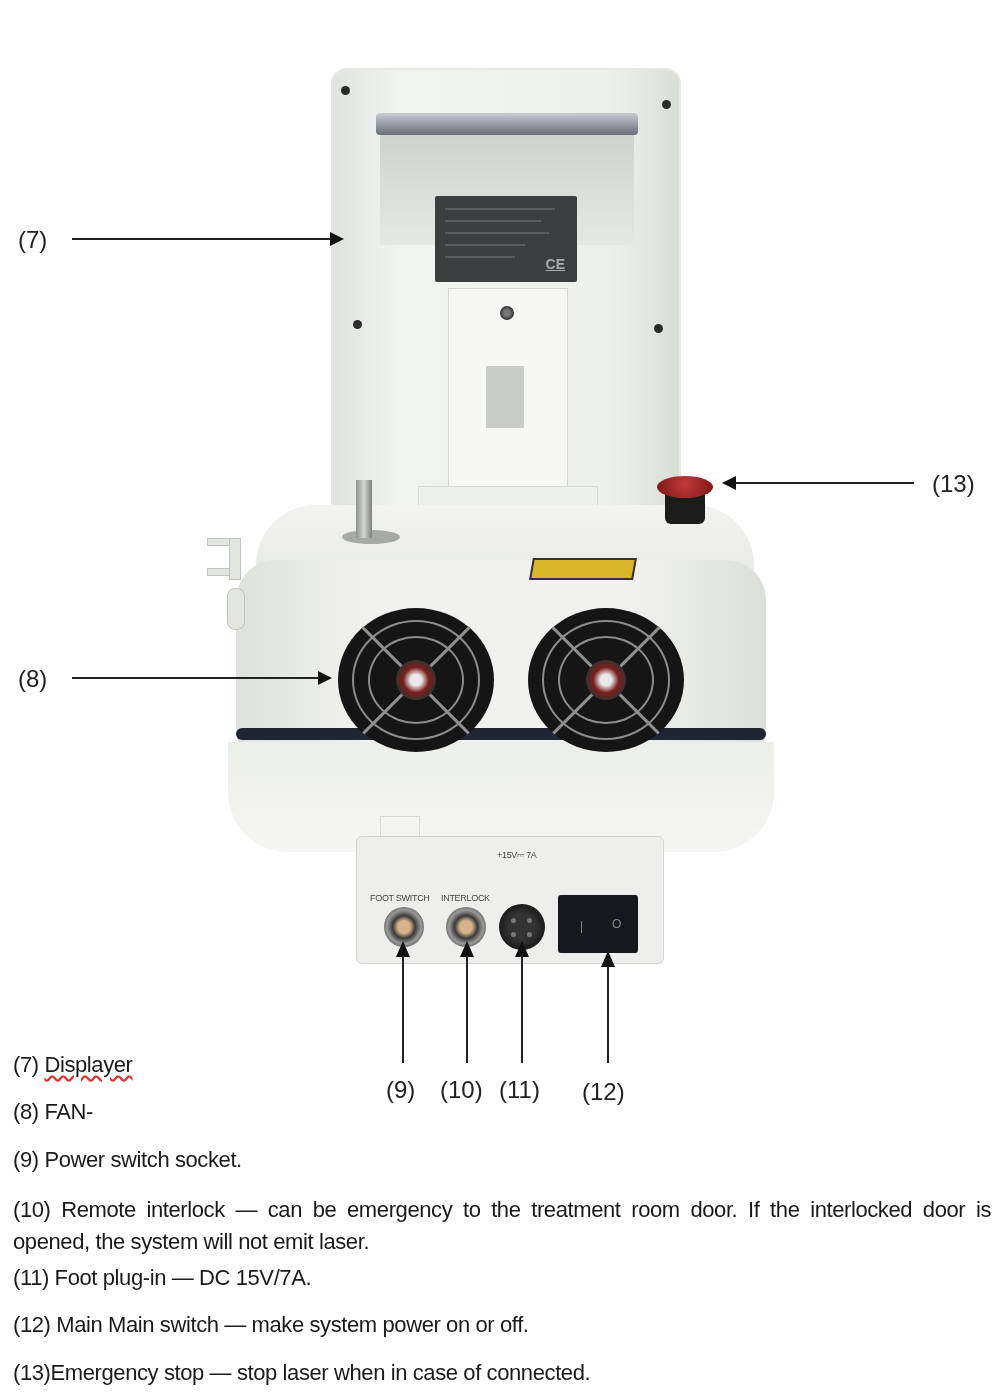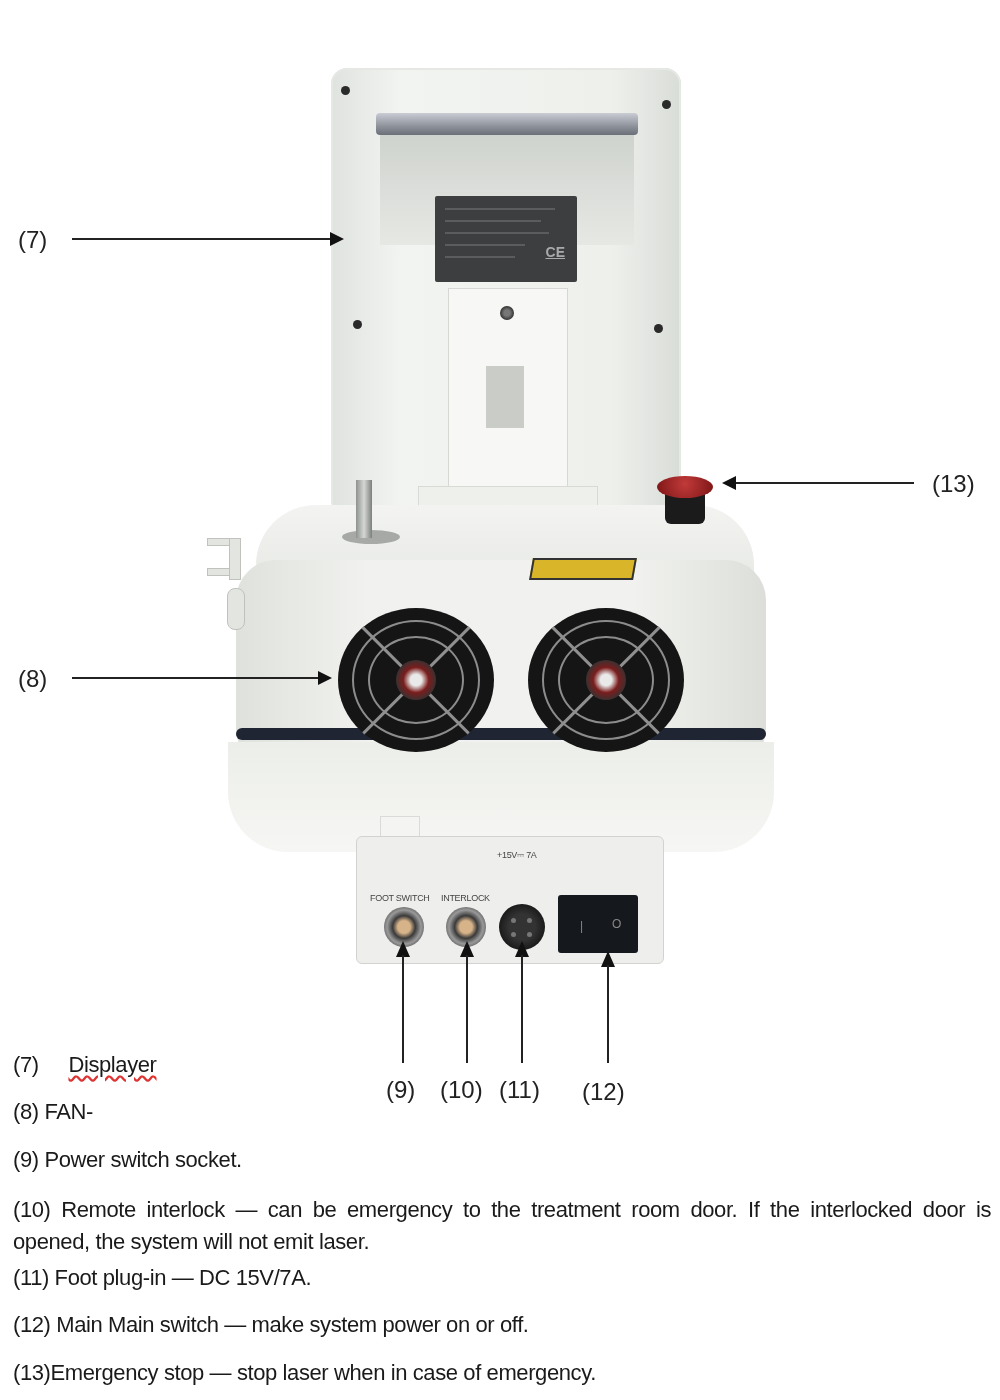--- a/index.html
+++ b/index.html
@@ -14,21 +14,21 @@
   .head-u { position:absolute; width:0; height:0; border-left:7px solid transparent; border-right:7px solid transparent; border-bottom:16px solid #111; }
 
   
   .display { left:331px; top:68px; width:350px; height:440px; background:linear-gradient(90deg,#dfe3df 0%,#f2f4f1 20%,#eef0ec 80%,#d9ddd8 100%);
              border-radius:16px 16px 6px 6px; box-shadow: inset 0 0 0 2px #e6e8e4; }
   .display-screw { width:9px; height:9px; border-radius:50%; background:#2a2a2a; }
   .handle { left:376px; top:113px; width:262px; height:22px; border-radius:4px;
             background:linear-gradient(180deg,#c9ccd3 0%,#8e929b 60%,#6b6f78 100%); }
   .shade { left:380px; top:135px; width:254px; height:110px; background:linear-gradient(180deg,#cfd3ce,#e6e8e4); }
   .label-plate { left:435px; top:196px; width:142px; height:86px; background:#3c3e40; border-radius:2px; }
-  .label-plate .ce { position:absolute; right:12px; bottom:22px; color:#aaa; font-size:14px; font-weight:bold;text-decoration:underline; }
+  .label-plate .ce { position:absolute; right:12px; bottom:10px; color:#aaa; font-size:14px; font-weight:bold;text-decoration:underline; }
   .label-plate .line { position:absolute; left:10px; height:2px; background:#5a5c5e; }
   .bracket { left:448px; top:288px; width:118px; height:200px; background:#f7f8f6; border:1px solid #d5d8d3; }
   .bracket-screw { left:500px; top:306px; width:14px; height:14px; border-radius:50%; background:radial-gradient(circle,#777 30%,#333 70%); }
   .bracket-window { left:486px; top:366px; width:38px; height:62px; background:#c9ccc7; }
   .neck { left:418px; top:486px; width:178px; height:30px; background:#eef0ec; border:1px solid #d7dad5; }
 
   .body-top { left:256px; top:505px; width:498px; height:80px; background:linear-gradient(180deg,#f3f4f1,#e7e9e5); border-radius:60px 60px 0 0; }
   .body-main { left:236px; top:560px; width:530px; height:200px; background:linear-gradient(90deg,#dfe2dc 0%,#f1f2ef 25%,#f1f2ef 75%,#dcdfd9 100%);
                border-radius:40px 40px 30px 30px; }
   .stripe { left:236px; top:728px; width:530px; height:12px; background:#1f2533; border-radius:6px; }
@@ -50,21 +50,21 @@
   .holder div { position:absolute; background:#e3e5e1; border:1px solid #bfc2bd; }
 
   .conn { width:40px; height:40px; border-radius:50%; background:radial-gradient(circle,#d7b38a 22%,#3a3a3a 40%,#999 60%,#555 80%); }
   .socket { width:46px; height:46px; border-radius:50%; background:radial-gradient(circle,#333 40%,#1b1b1b 70%); }
   .socket i { position:absolute; width:5px; height:5px; border-radius:50%; background:#777; }
   .switch { left:558px; top:895px; width:80px; height:58px; background:#15181c; border-radius:3px; }
   .switch span { position:absolute; color:#888; font-size:12px; }
   .panel-lbl { font-size:9px; color:#444; letter-spacing:-0.3px; }
 
   .legend { position:absolute; left:13px; font-size:22px; color:#1a1a1a; letter-spacing:-0.4px; }
-  .spell { text-decoration:underline wavy #d33; text-underline-offset:3px;margin-left:24px; }
+  .spell { text-decoration:underline wavy #d33; text-underline-offset:3px; }
 </style>
 </head>
 <body>
 
 <div>
   <div class="abs display">
     <div class="abs display-screw" style="left:10px;top:18px"></div>
     <div class="abs display-screw" style="right:10px;top:32px"></div>
     <div class="abs display-screw" style="left:22px;top:252px"></div>
     <div class="abs display-screw" style="right:18px;top:256px"></div>
@@ -183,15 +183,15 @@
   </div>
   <div class="legend" style="top:1265px">
     <span>(11)</span>
     <span>Foot plug-in — DC 15V/7A.</span>
   </div>
   <div class="legend" style="top:1312px">
     <span>(12)</span>
     <span>Main Main switch — make system power on or off.</span>
   </div>
   <div class="legend" style="top:1360px">
-    <span>(13)</span><span>Emergency stop — stop laser when in case of emergency.</span>
+    <span>(13)</span><span>Emergency stop — stop laser when in case of connected.</span>
   </div>
 </div>
 
 </body></html>

